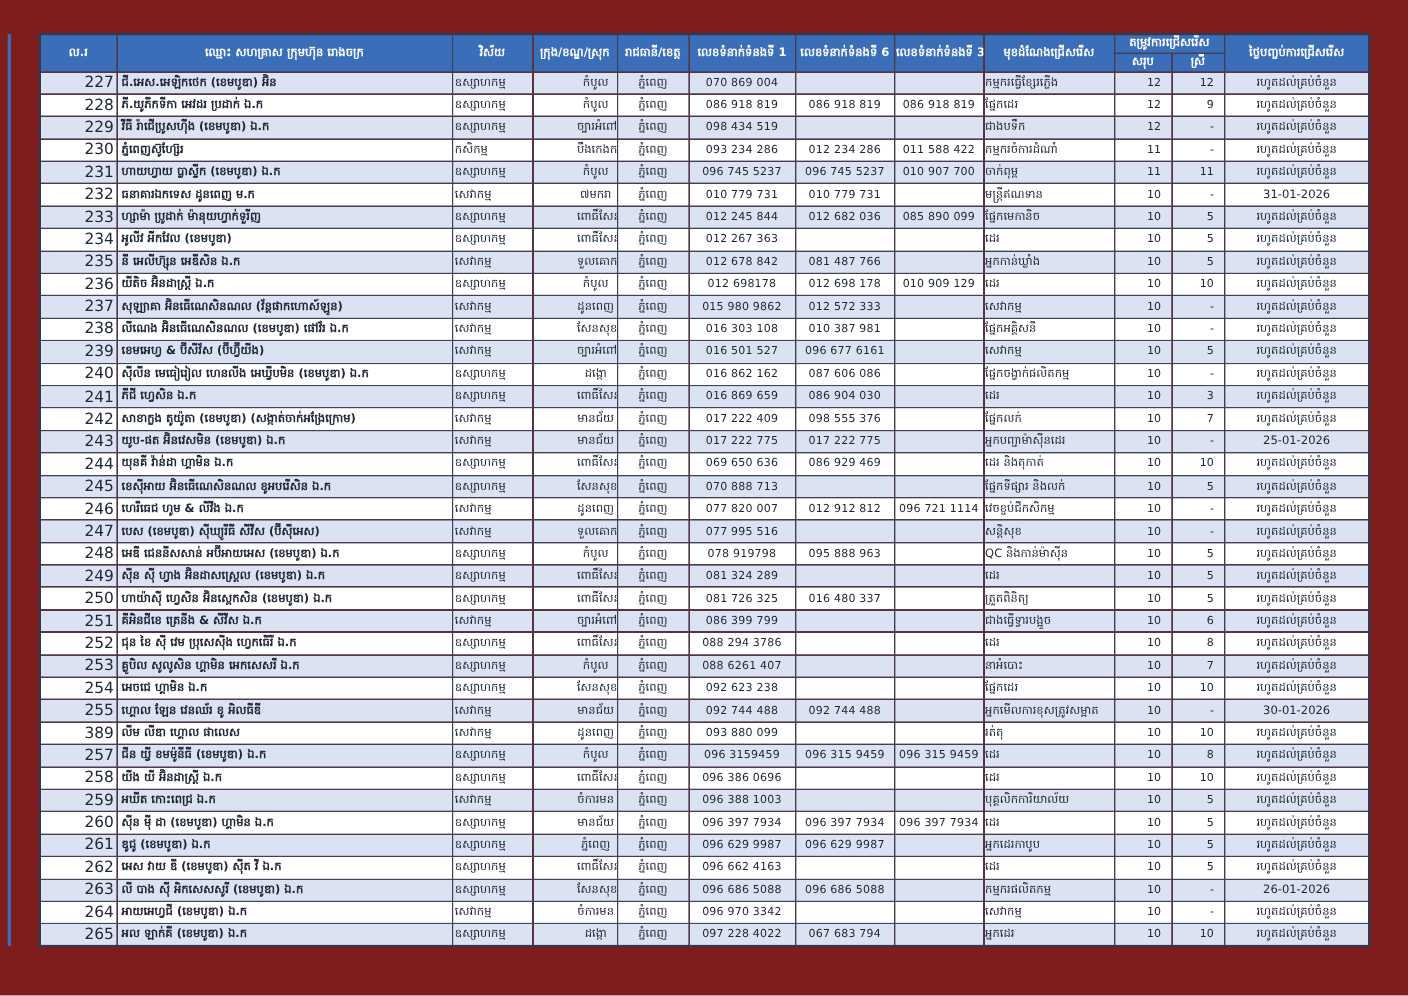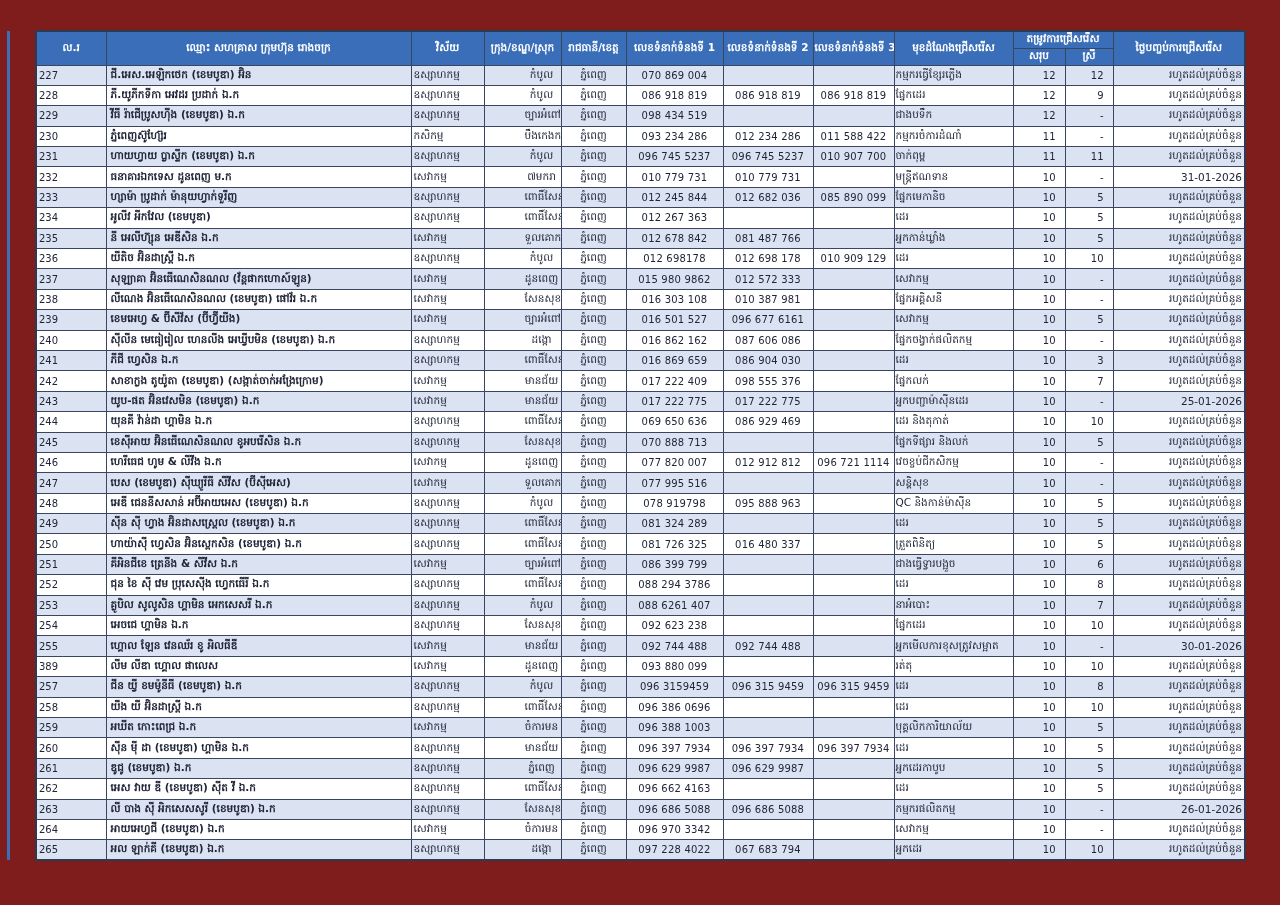--- a/index.html
+++ b/index.html
@@ -44,29 +44,29 @@
     height: 20.4px;
     font-size: 10.5px;
     color: #202638;
     vertical-align: middle;
     padding: 0 2px;
     background: #ffffff;
   }
   tbody tr.alt td { background: #dbe2f2; }
 
   
-  td.c0  { text-align: left; font-size: 10px; }
+  td.c0  { text-align: right; font-size: 14px; }
   td.c1  { text-align: left; padding-left: 4px; font-weight: bold; }
   td.c2  { }
   td.c3  { text-align: center; padding-left: 40px; }
   td.c4  { text-align: center; }
   td.c5, td.c6, td.c7 { text-align: center; font-size: 10px; letter-spacing: 0.2px; }
   td.c8  { text-align: left; padding-left: 1px; }
   td.c9, td.c10 { text-align: right; padding-right: 9px; font-size: 10px; }
-  td.c11 { text-align: right; }
+  td.c11 { text-align: center; }
 </style>
 </head>
 <body>
 
 <div class="page">
   <div class="left-accent"></div>
 
   <table class="recruit">
     <colgroup>
       <col style="width:70px">
@@ -83,21 +83,21 @@
         <col style="width:132px">
     </colgroup>
     <thead>
       <tr>
         <th rowspan="2">ល.រ</th>
         <th rowspan="2">ឈ្មោះ សហគ្រាស ក្រុមហ៊ុន រោងចក្រ</th>
         <th rowspan="2">វិស័យ</th>
         <th rowspan="2">ក្រុង/ខណ្ឌ/ស្រុក</th>
         <th rowspan="2">រាជធានី/ខេត្ត</th>
         <th rowspan="2">លេខទំនាក់ទំនងទី 1</th>
-        <th rowspan="2">លេខទំនាក់ទំនងទី 2</th>
+        <th rowspan="2">លេខទំនាក់ទំនងទី 6</th>
         <th rowspan="2">លេខទំនាក់ទំនងទី 3</th>
         <th rowspan="2">មុខដំណែងជ្រើសរើស</th>
         <th colspan="2">តម្រូវការជ្រើសរើស</th>
         <th rowspan="2">ថ្ងៃបញ្ចប់ការជ្រើសរើស</th>
       </tr>
       <tr>
         <th>សរុប</th>
         <th>ស្រី</th>
       </tr>
     </thead>

